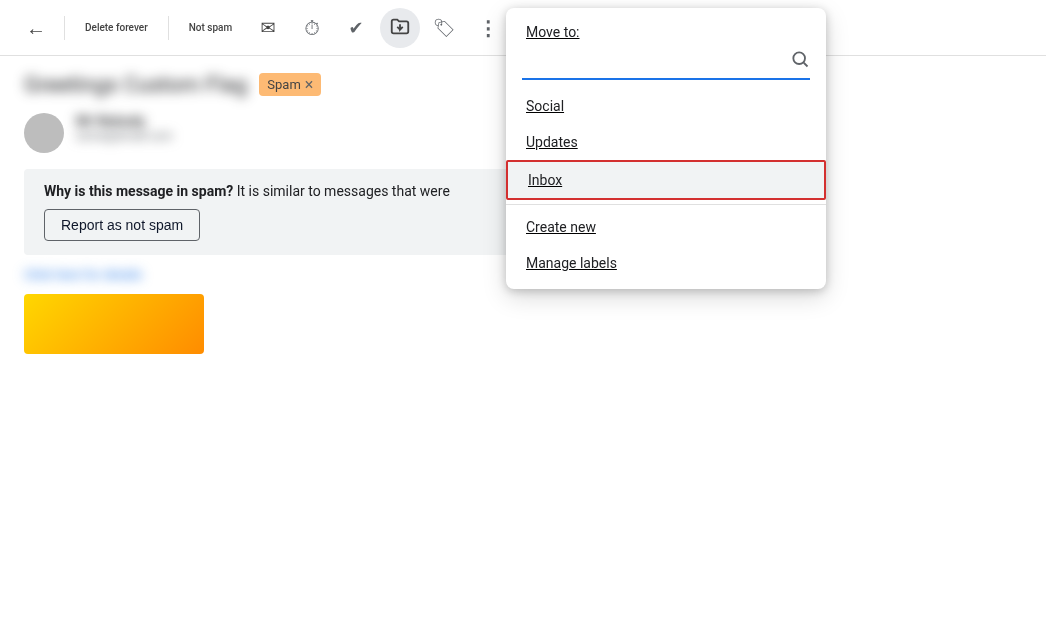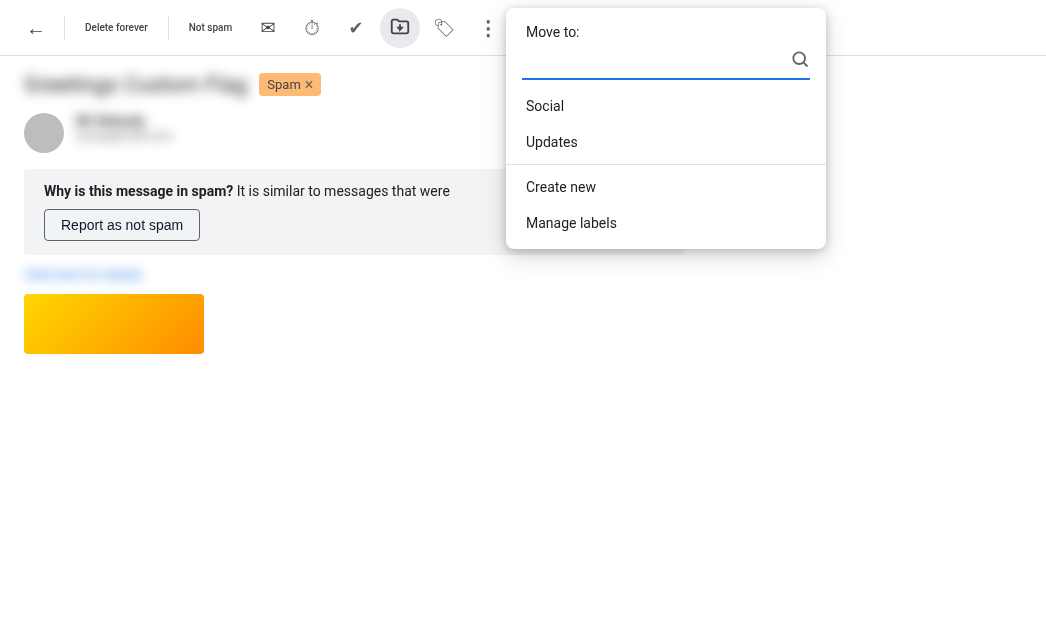--- a/index.html
+++ b/index.html
@@ -176,20 +176,21 @@
     .dropdown-overlay {
       position: absolute;
       top: 8px;
       right: 220px;
       width: 320px;
       background: #fff;
       border-radius: 8px;
       box-shadow: 0 2px 10px rgba(0,0,0,0.2), 0 8px 24px rgba(0,0,0,0.15);
       z-index: 100;
       padding-bottom: 8px;
+      text-decoration: underline;
     }
     .dropdown-title {
       font-size: 14px;
       color: #202124;
       padding: 16px 20px 8px;
       font-weight: 400;
     }
     .dropdown-search-row {
       display: flex;
       align-items: center;
@@ -315,20 +316,21 @@
   </div>
 
   <div class="dropdown-list">
 
     <div class="dropdown-item">Social</div>
 
     <div class="dropdown-item">Updates</div>
 
 
 
+    <div class="dropdown-item highlighted">Inbox</div>
 
 
     <div class="dropdown-divider"></div>
 
     <div class="dropdown-item secondary">Create new</div>
 
     <div class="dropdown-item secondary">Manage labels</div>
   </div>
 </div>
 

